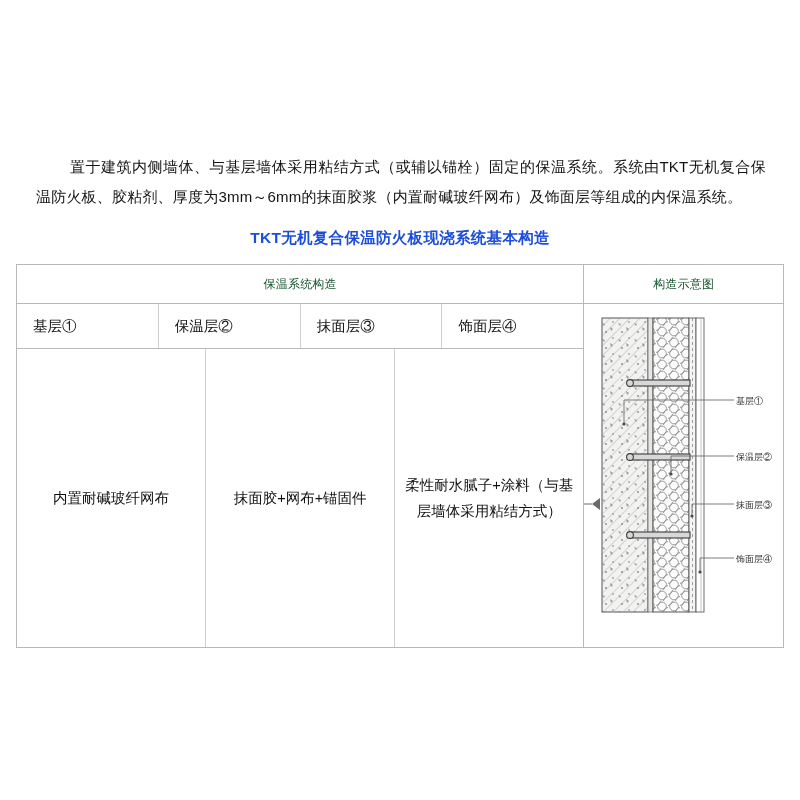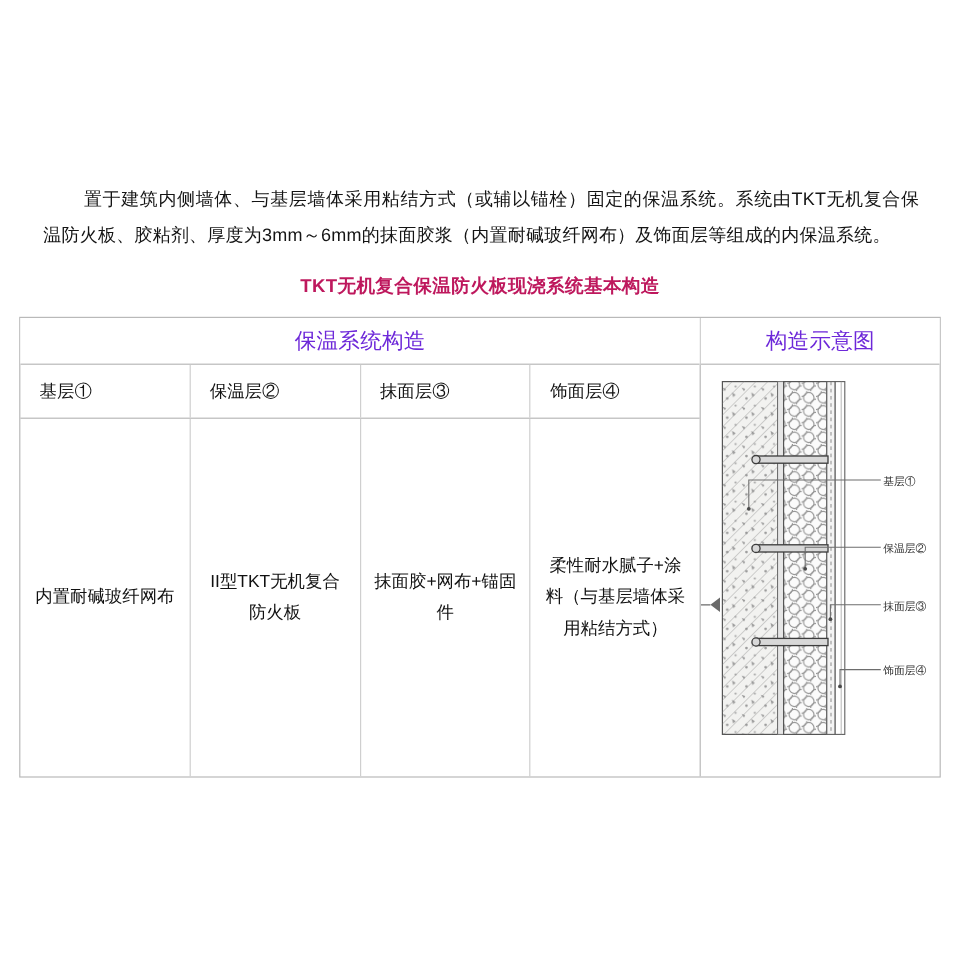--- a/index.html
+++ b/index.html
@@ -37,21 +37,21 @@
   .intro .indent { padding-left: 34px; }
 
   .table-title {
     position: absolute;
     left: 0;
     top: 228px;
     width: 800px;
     text-align: center;
     font-size: 15.5px;
     font-weight: bold;
-    color: #be185d;
+    color: #1d4ed8;
     letter-spacing: 0.3px;
   }
 
   .table-wrap {
     position: absolute;
     left: 16px;
     top: 264px;
     width: 768px;
     height: 384px;
     border: 1px solid #b9b9b9;
@@ -70,22 +70,22 @@
     box-sizing: border-box;
     display: flex;
     flex-direction: column;
   }
   .hdr-top {
     height: 38px;
     border-bottom: 1px solid #b9b9b9;
     display: flex;
     align-items: center;
     justify-content: center;
-    font-size: 18px;
-    color: #6d28d9;
+    font-size: 12px;
+    color: #14532d;
     background: #fff;
     letter-spacing: 0.2px;
   }
   .hdr-row {
     height: 44px;
     border-bottom: 1px solid #b9b9b9;
     display: flex;
   }
   .hdr-cell {
     flex: 1 1 0;
@@ -140,21 +140,20 @@
     <div class="left-block">
       <div class="hdr-top">保温系统构造</div>
       <div class="hdr-row">
         <div class="hdr-cell">基层①</div>
         <div class="hdr-cell">保温层②</div>
         <div class="hdr-cell">抹面层③</div>
         <div class="hdr-cell">饰面层④</div>
       </div>
       <div class="body-row">
         <div class="body-cell">内置耐碱玻纤网布</div>
-        <div class="body-cell">II型TKT无机复合防火板</div>
         <div class="body-cell">抹面胶+网布+锚固件</div>
         <div class="body-cell">柔性耐水腻子+涂料（与基层墙体采用粘结方式）</div>
       </div>
     </div>
 
     <div class="right-block">
       <div class="hdr-top">构造示意图</div>
       <div class="diagram-cell">
         <svg width="199" height="344" viewBox="0 0 199 344" xmlns="http://www.w3.org/2000/svg">
           <defs>

